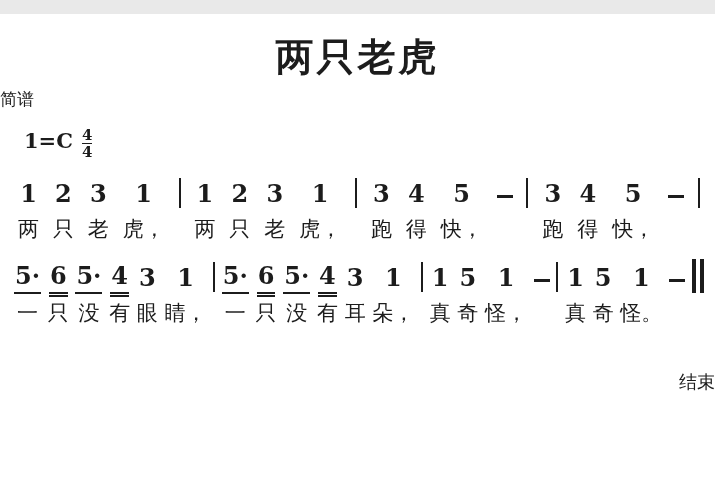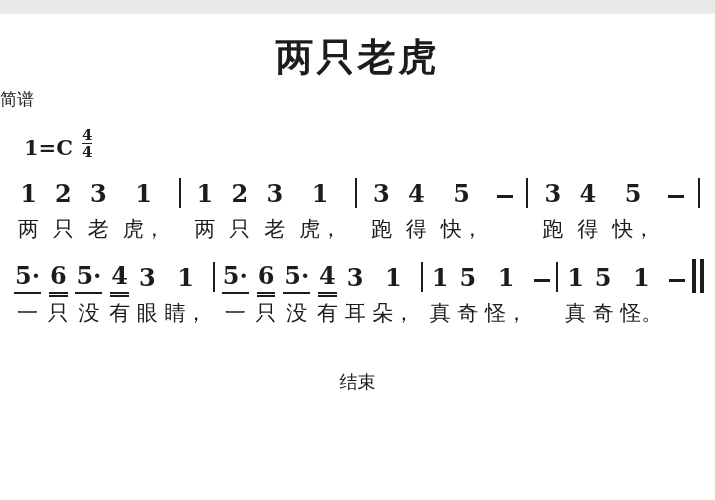--- a/index.html
+++ b/index.html
@@ -23,21 +23,21 @@
   .subtitle {
     position: absolute; top: 74px; left: 0; right: 0;
     text-align: left;
     font-family: "Liberation Sans", sans-serif;
     font-size: 17px;
   }
   .keysig {
     position: absolute; top: 114px; left: 24px;
     font-family: "DejaVu Serif", serif;
     font-size: 21px; font-weight: 600;
-    display: flex; align-items: flex-end;
+    display: flex; align-items: flex-start;
   }
   .frac {
     display: inline-flex; flex-direction: column; align-items: center;
     margin-left: 9px; line-height: 1;
     font-size: 15px; font-weight: 700;
   }
   .frac .den { border-top: 1.6px solid var(--ink); padding-top: 1px; }
   .mline {
     position: absolute;
     display: flex; justify-content: space-between; align-items: flex-end;
@@ -65,21 +65,21 @@
     border-left: 4px solid var(--ink);
     border-right: 4px solid var(--ink);
     margin-bottom: 1px;
   }
   .lyric {
     margin-top: 8px; min-height: 24px;
     font-size: 21px; line-height: 1.1; white-space: nowrap;
   }
   .ending {
     position: absolute; top: 356px; left: 0; right: 0;
-    text-align: center; font-size: 18px;
+    text-align: right; font-size: 18px;
     font-family: "Liberation Sans", sans-serif;
   }
 </style>
 </head>
 <body>
 
 <div class="sheet">
   <h1 class="title">两只老虎</h1>
   <div class="subtitle">简谱</div>
 

